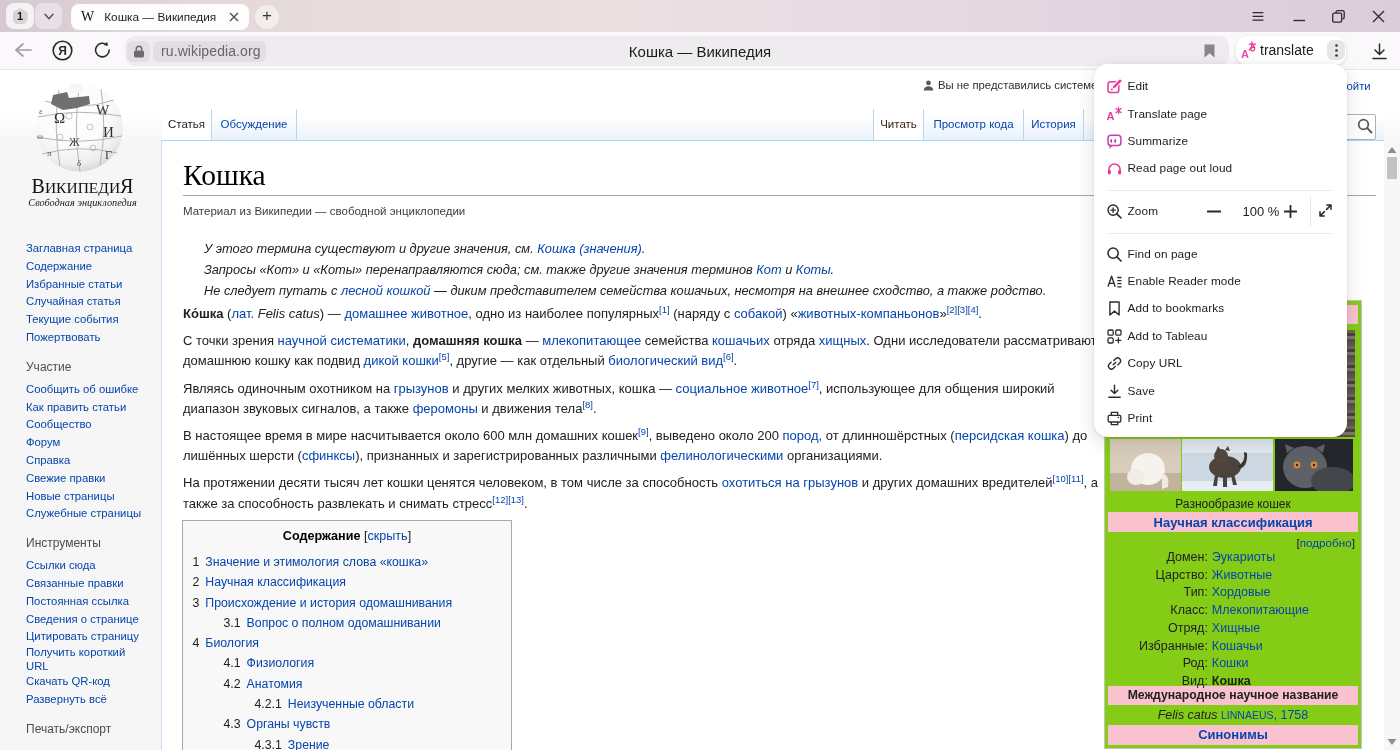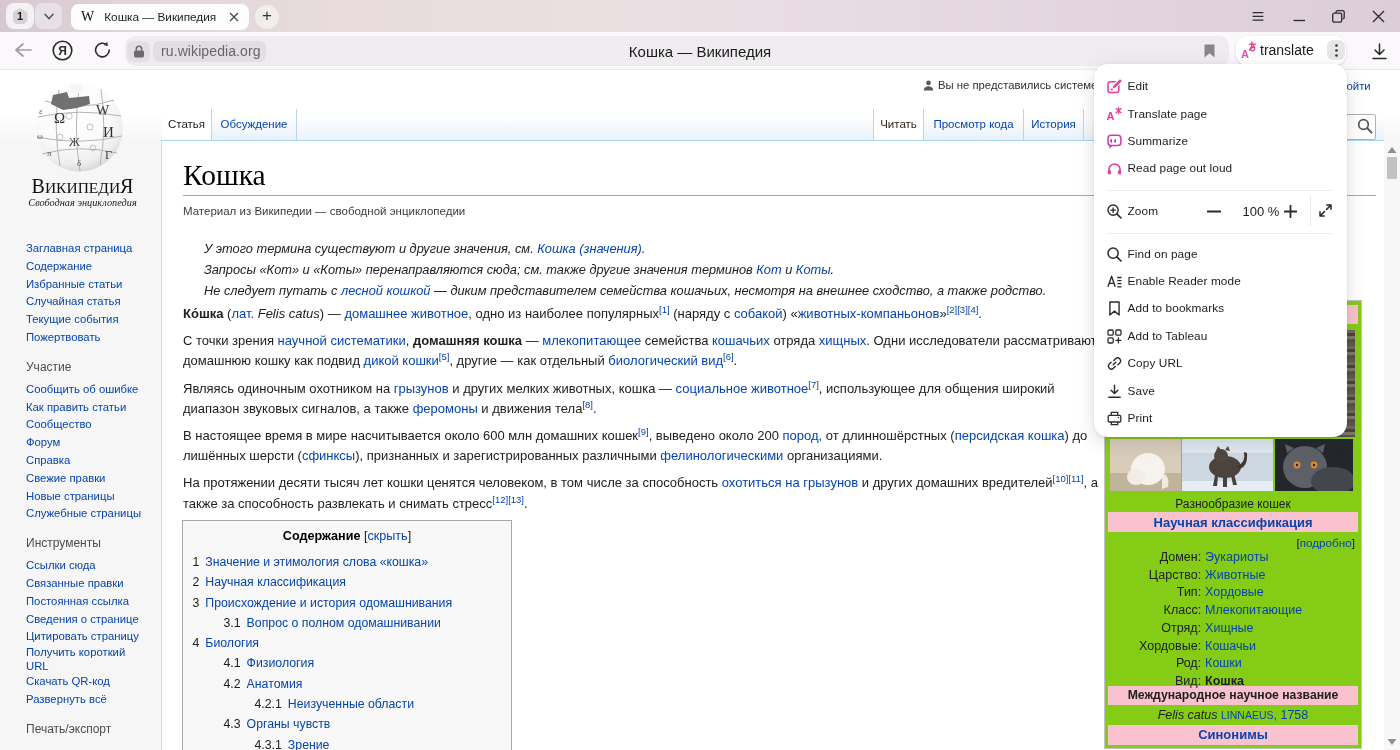--- a/index.html
+++ b/index.html
@@ -354,21 +354,21 @@
           </tr>
       <tr>
             <td style="text-align:right;">Класс:</td>
             <td style="padding-left:4px;"><a class="wl">Млекопитающие</a></td>
           </tr>
       <tr>
             <td style="text-align:right;">Отряд:</td>
             <td style="padding-left:4px;"><a class="wl">Хищные</a></td>
           </tr>
       <tr>
-            <td style="text-align:right;">Хордовые:</td>
+            <td style="text-align:right;">Избранные:</td>
             <td style="padding-left:4px;"><a class="wl">Кошачьи</a></td>
           </tr>
       <tr>
             <td style="text-align:right;">Род:</td>
             <td style="padding-left:4px;"><a class="wl">Кошки</a></td>
           </tr>
       <tr>
             <td style="text-align:right;">Вид:</td>
             <td style="padding-left:4px;"><b>Кошка</b></td>
           </tr>

